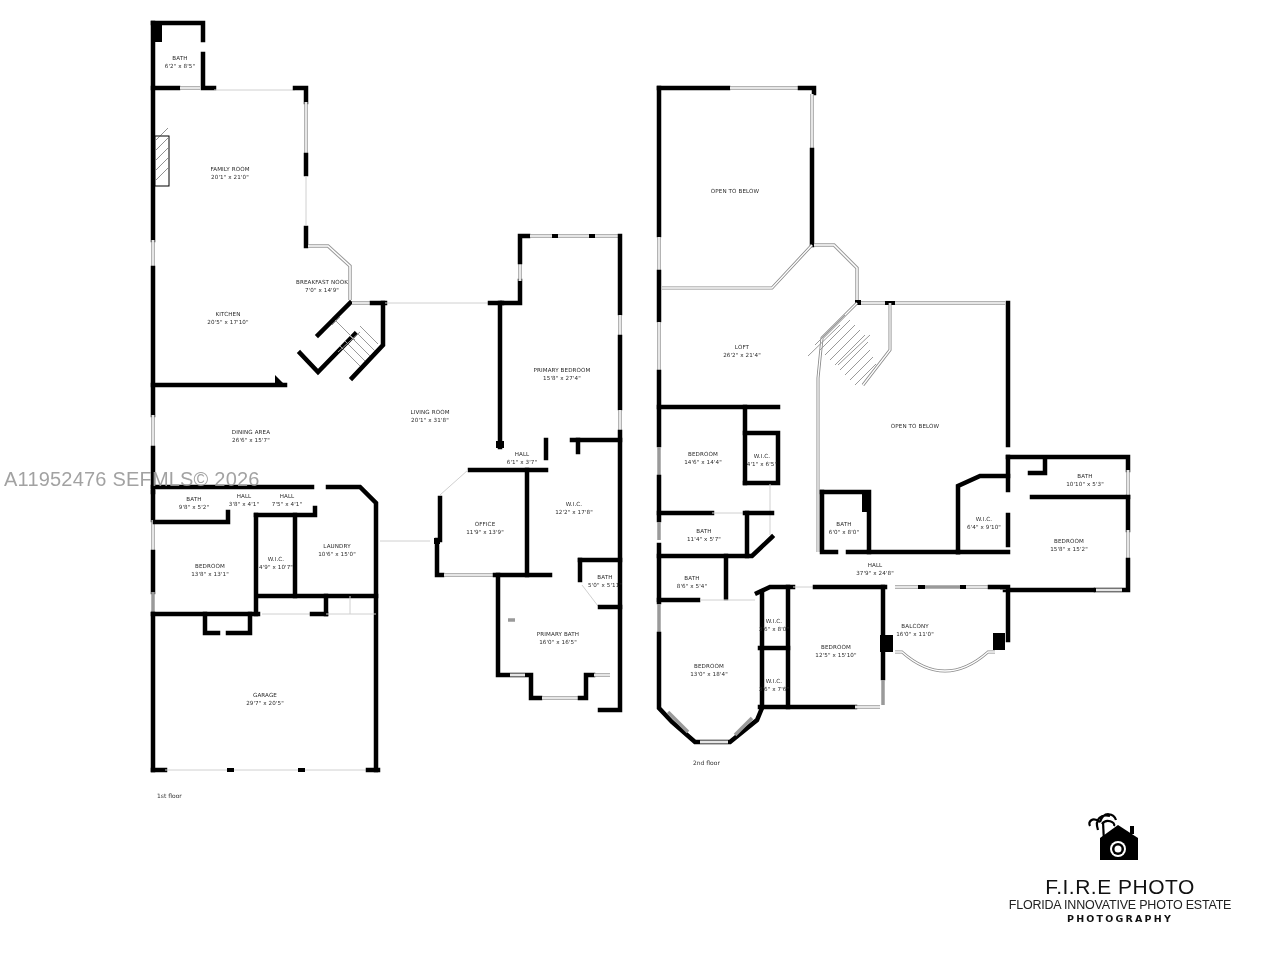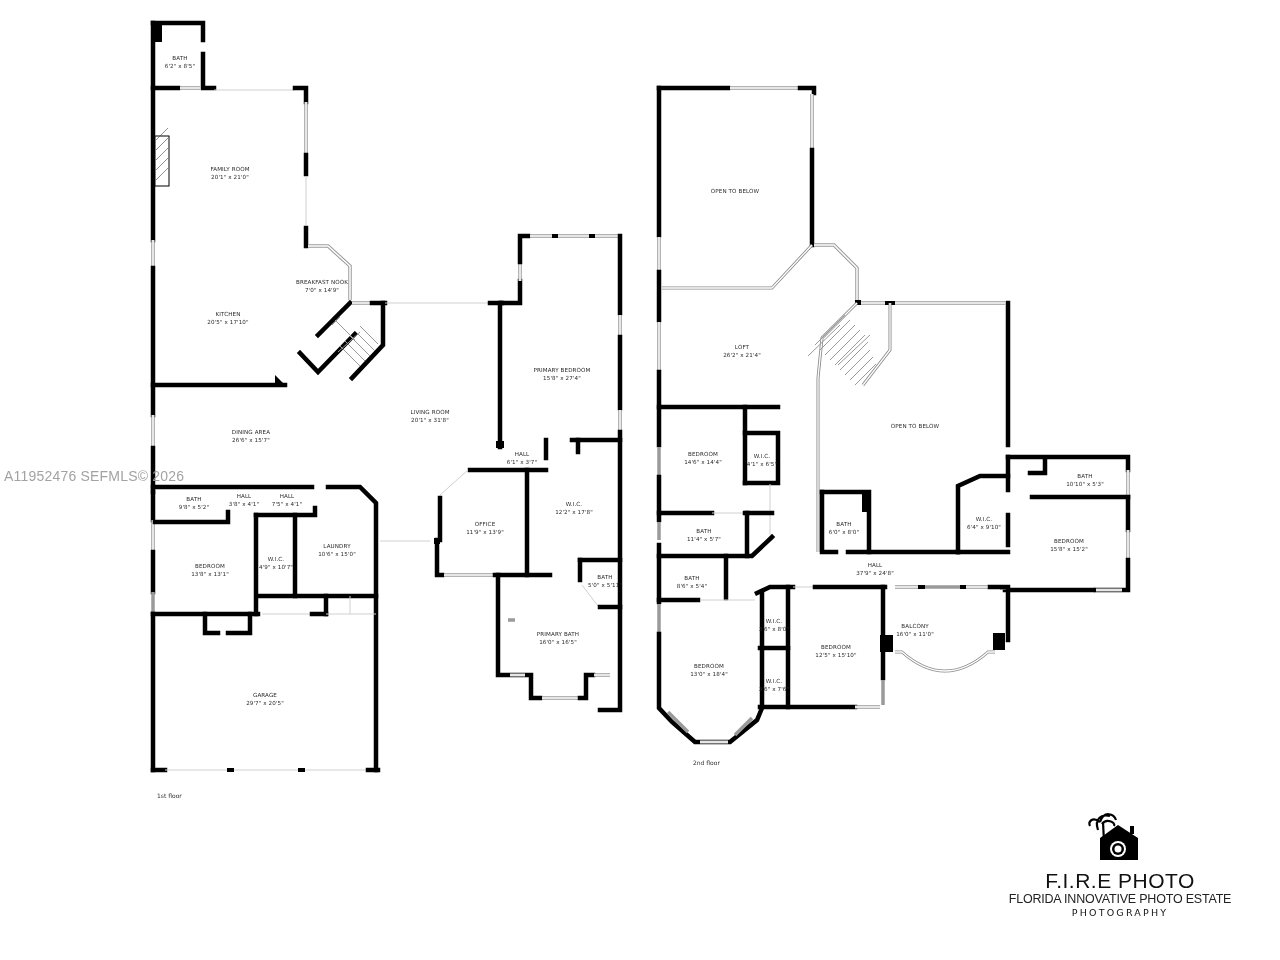--- a/index.html
+++ b/index.html
@@ -13,28 +13,28 @@
   .rail-in { stroke: #fff; stroke-width: 1.3; fill: none; }
   .door { stroke: #d0d0d0; stroke-width: 1; fill: none; }
   .stair { stroke: #9a9a9a; stroke-width: 1; fill: #fff; }
   .blk { fill: #000; }
   .lbl { position: absolute; transform: translateX(-50%); text-align: center;
          color: #2a2a2a; font-size: 5.6px; line-height: 8px; white-space: nowrap;
          font-family: "DejaVu Sans", sans-serif; letter-spacing: 0.1px; }
   .lbl .dim { display: block; }
   .floorlbl { position: absolute; font-size: 6px; color: #333;
               font-family: "DejaVu Sans", sans-serif; }
-  .watermark { position: absolute; left: 4px; top: 468px; font-size: 14px; color: #9b9b9b;
+  .watermark { position: absolute; left: 4px; top: 468px; font-size: 20px; color: #9b9b9b;
                font-family: "Liberation Sans", sans-serif; letter-spacing: 0.2px; opacity: 0.92; }
   .logo { position: absolute; left: 1000px; top: 810px; width: 240px; text-align: center; }
   .logo .title { font-family: "Liberation Sans", sans-serif; font-size: 21px; color: #111;
-                 letter-spacing: 0.5px; margin-top: 8px; line-height: 22px; }
+                 letter-spacing: 0.5px; margin-top: 14px; line-height: 22px; }
   .logo .sub { font-family: "Liberation Sans", sans-serif; font-size: 12.5px; color: #222;
                letter-spacing: -0.2px; line-height: 14px; }
-  .logo .sub2 { font-family: "DejaVu Sans", sans-serif; font-weight: normal; font-size: 9.5px;
+  .logo .sub2 { font-family: "DejaVu Sans", sans-serif; font-weight: bold; font-size: 9.5px;
                 color: #111; letter-spacing: 2.2px; line-height: 14px; }
 </style>
 </head>
 <body>
 
 <svg id="plan" viewBox="0 0 1280 960" xmlns="http://www.w3.org/2000/svg">
 
   <g>
 
     <rect class="blk" x="152" y="22" width="10" height="20"></rect>

